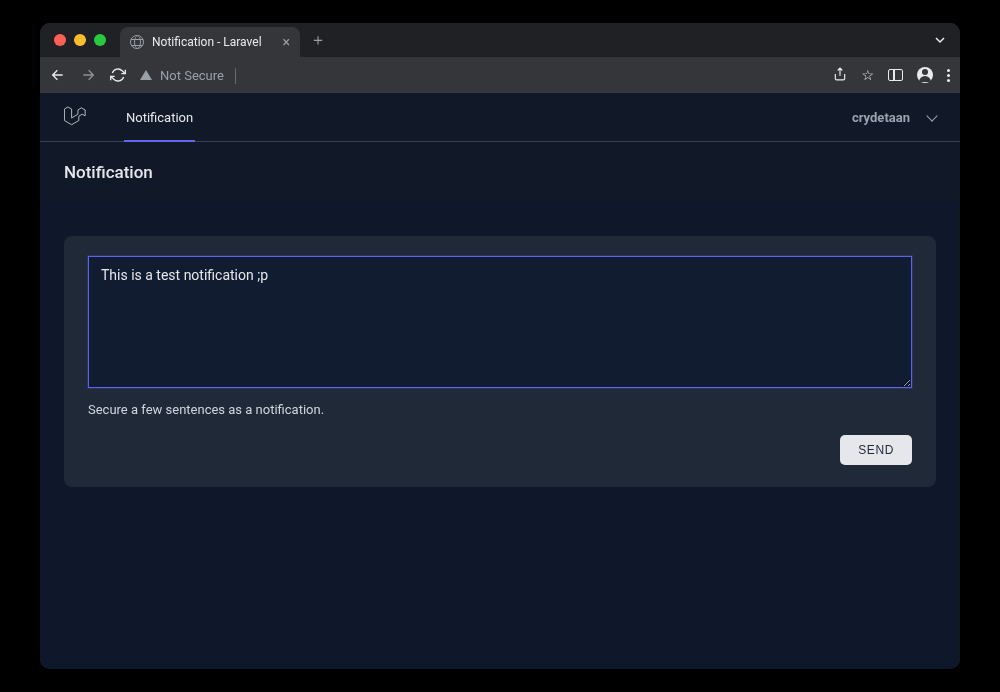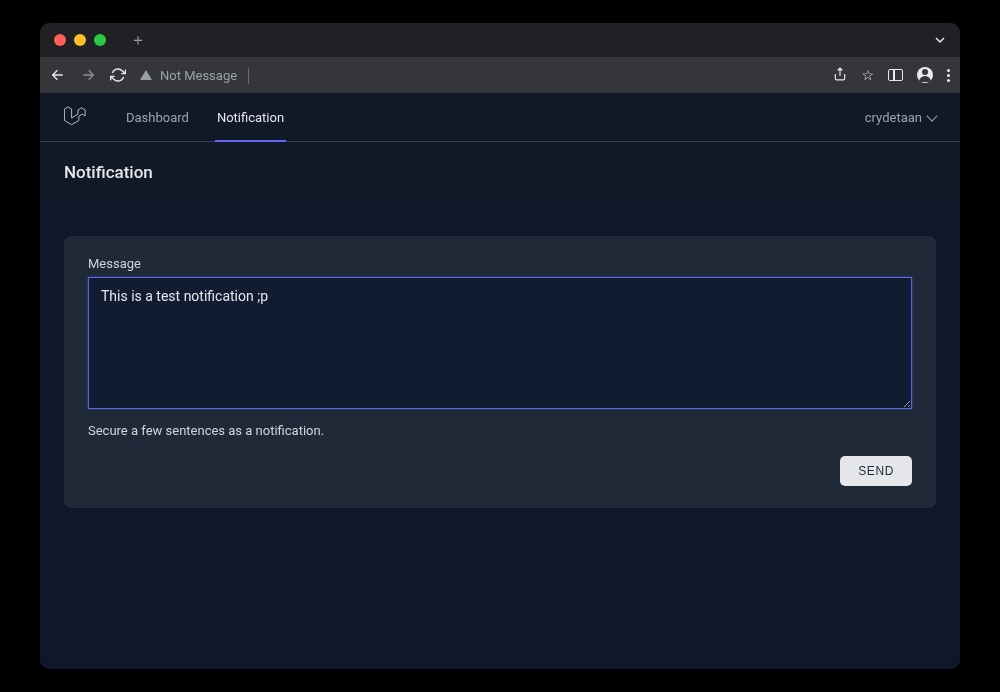--- a/index.html
+++ b/index.html
@@ -182,22 +182,23 @@
       right: -2px;
       height: 2px;
       background: #6366f1;
     }
     .user-menu {
       margin-left: auto;
       color: #9ca3af;
       font-size: 13px;
       display: flex;
       align-items: center;
-      gap: 6px;
-      cursor: pointer;
+      gap: 18px;
+      cursor: pointer;
+      font-weight: bold;
     }
     .chev-down { width: 8px; height: 8px; border-right: 1.5px solid #9ca3af; border-bottom: 1.5px solid #9ca3af; transform: rotate(45deg); margin-bottom: 3px; }
 
     .page-header {
       background: #111827;
       padding: 20px 24px;
     }
     .page-header h1 {
       color: #e5e7eb;
       font-size: 17px;
@@ -261,20 +262,25 @@
 <body>
 
 <div class="window">
 
   <div class="tab-strip">
     <div class="traffic-lights">
       <div class="tl red"></div>
       <div class="tl yellow"></div>
       <div class="tl green"></div>
     </div>
+    <div class="browser-tab">
+      <span class="globe-icon"></span>
+      <span>Notification - Laravel</span>
+      <span class="tab-close">×</span>
+    </div>
     <span class="new-tab">＋</span>
     <span class="tab-chevron">
       <svg viewBox="0 0 12 12" width="12" height="12" fill="none" stroke="currentColor" stroke-width="1.5">
           <path d="M2 4l4 4 4-4"></path>
         </svg>
     </span>
   </div>
 
   <div class="toolbar">
     <span class="nav-btn">
@@ -288,21 +294,21 @@
         </svg>
     </span>
     <span class="nav-btn">
       <svg viewBox="0 0 24 24" fill="none" stroke="currentColor" stroke-width="2">
           <path d="M23 4v6h-6M1 20v-6h6"></path>
           <path d="M3.5 9a9 9 0 0114.8-3.4L23 10M1 14l4.7 4.4A9 9 0 0020.5 15"></path>
         </svg>
     </span>
     <div class="addr-bar">
       <span class="warning-icon"></span>
-      <span class="not-secure">Not Message</span>
+      <span class="not-secure">Not Secure</span>
       <span class="sep">│</span>
     </div>
     <div class="right-icons">
       <span class="share-icon">
         <svg viewBox="0 0 24 24" fill="none" stroke="currentColor" stroke-width="2">
             <path d="M4 12v8a2 2 0 002 2h12a2 2 0 002-2v-8M16 6l-4-4-4 4M12 2v13"></path>
           </svg>
       </span>
       <span class="star-icon">☆</span>
       <span class="icon-box"></span>
@@ -315,40 +321,36 @@
     </div>
   </div>
 
   <div class="app-nav">
     <span class="logo">
       <svg viewBox="0 0 50 52" fill="none" stroke="currentColor" stroke-width="2">
         <path d="M49 14l-9-5-8 5v10l-15 9V12L8 7 0 12v27l17 10 17-10V29l8-5 7 4V14z" stroke="#d1d5db" stroke-linejoin="round"></path>
       </svg>
     </span>
     <div class="nav-tabs">
-      <div class="nav-tab">
-        <span>Dashboard</span>
-      </div>
       <div class="nav-tab active">
         <span>Notification</span>
       </div>
     </div>
     <div class="user-menu">
       <span>crydetaan</span>
       <span class="chev-down"></span>
     </div>
   </div>
 
   <div class="page-header">
     <h1>Notification</h1>
   </div>
 
   <div class="main">
     <div class="card">
-      <label class="field-label">Message</label>
       <textarea class="msg-area" style="">This is a test notification ;p</textarea>
       <div class="hint">Secure a few sentences as a notification.</div>
       <div class="actions">
         <button class="send-btn">SEND</button>
       </div>
     </div>
   </div>
 
 </div>
 

